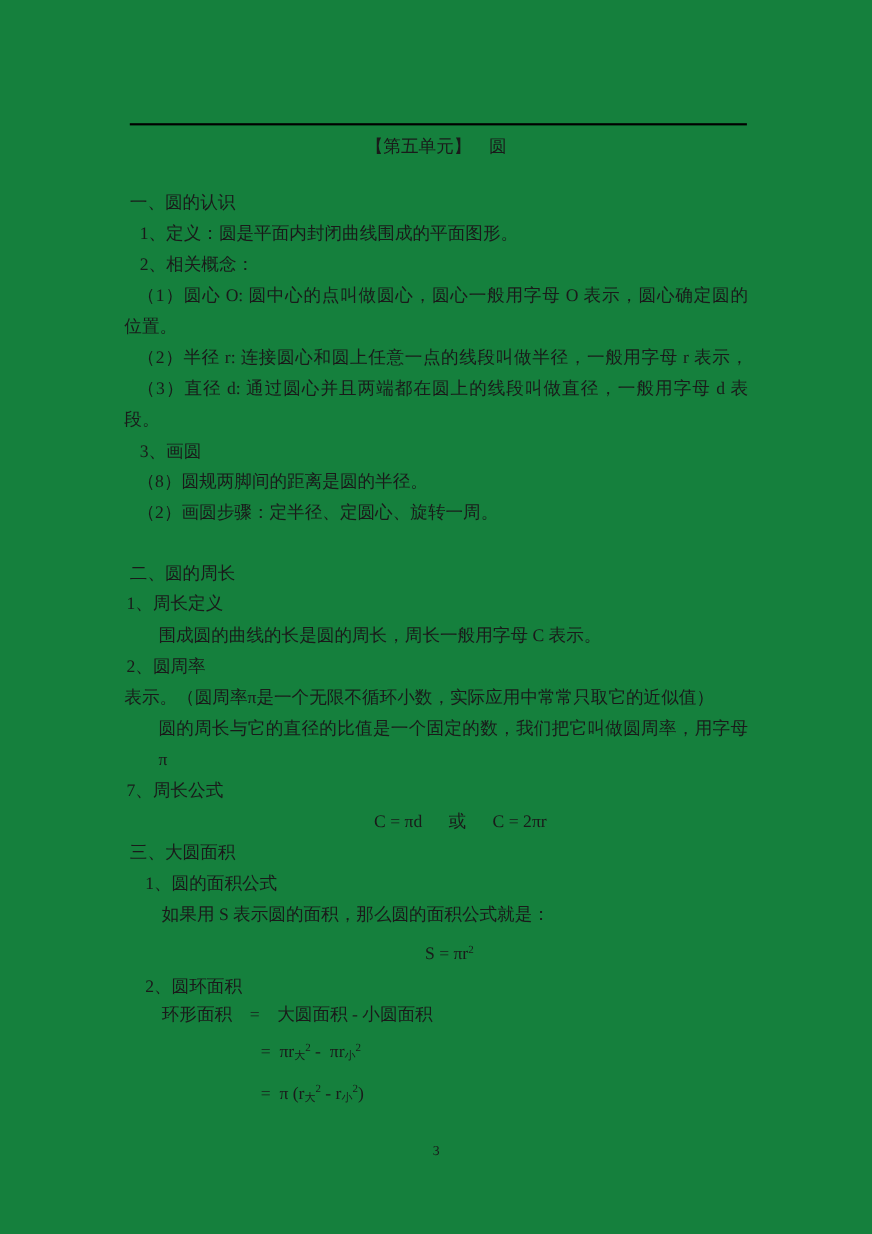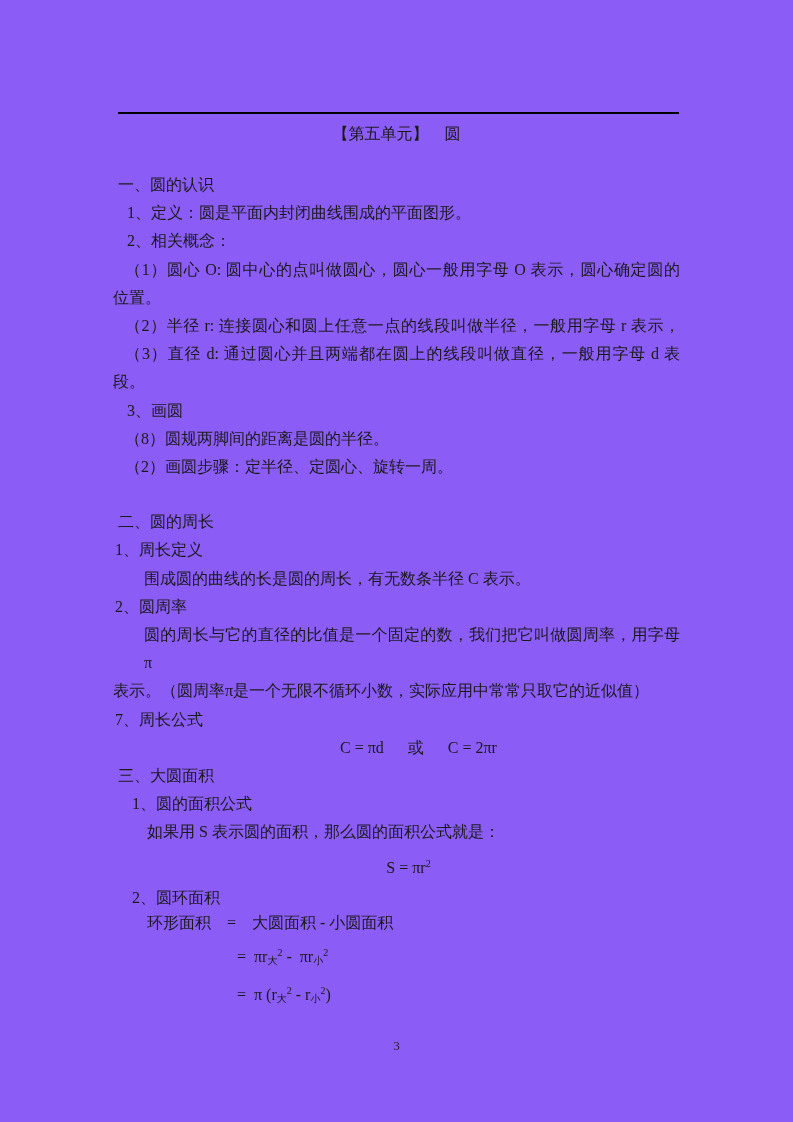--- a/index.html
+++ b/index.html
@@ -1,20 +1,20 @@
 <!DOCTYPE html>
 <html><head>
 <meta charset="utf-8">
 <style>
   html, body { margin: 0; padding: 0; background: #ffffff; }
   .page {
     position: relative;
     width: 793px;
     height: 1122px;
-    background: #8b5cf6;
+    background: #15803d;
     overflow: hidden;
     font-family: "Liberation Serif", "DejaVu Serif", serif;
     color: #1a1a1a;
   }
   .rule {
     position: absolute;
     top: 112px;
     left: 118px;
     width: 561px;
     height: 2px;
@@ -80,24 +80,24 @@
       <div class="line cont">位置。</div>
       <div class="line p1 fill">（2）半径 r: 连接圆心和圆上任意一点的线段叫做半径，一般用字母 r 表示，</div>
       <div class="line p1 fill">（3）直径 d: 通过圆心并且两端都在圆上的线段叫做直径，一般用字母 d 表</div>
       <div class="line cont">段。</div>
       <div class="line n1">3、画圆</div>
       <div class="line p1">（8）圆规两脚间的距离是圆的半径。</div>
       <div class="line p1">（2）画圆步骤：定半径、定圆心、旋转一周。</div>
       <div class="line blank"></div>
       <div class="line sec">二、圆的周长</div>
       <div class="line n2">1、周长定义</div>
-      <div class="line b2">围成圆的曲线的长是圆的周长，有无数条半径 C 表示。</div>
+      <div class="line b2">围成圆的曲线的长是圆的周长，周长一般用字母 C 表示。</div>
       <div class="line n2">2、圆周率</div>
+      <div class="line cont">表示。（圆周率π是一个无限不循环小数，实际应用中常常只取它的近似值）</div>
       <div class="line b2 fill">圆的周长与它的直径的比值是一个固定的数，我们把它叫做圆周率，用字母π</div>
-      <div class="line cont">表示。（圆周率π是一个无限不循环小数，实际应用中常常只取它的近似值）</div>
       <div class="line n2">7、周长公式</div>
       <div class="line ctr-r">C = πd　  或　  C = 2πr</div>
       <div class="line sec">三、大圆面积</div>
       <div class="line n3">1、圆的面积公式</div>
       <div class="line b3">如果用 S 表示圆的面积，那么圆的面积公式就是：</div>
       <div class="line ctr-s f-sq"><span>S = πr</span><span class="sup">2</span></div>
       <div class="line n3">2、圆环面积</div>
       <div class="line b3 b3f">环形面积　=　大圆面积 - 小圆面积</div>
       <div class="line feq"><span>=  πr</span><span class="sub">大</span><span class="sup">2</span><span> -  πr</span><span class="sub">小</span><span class="sup">2</span></div>
       <div class="line feq"><span>=  π (r</span><span class="sub">大</span><span class="sup">2</span><span> - r</span><span class="sub">小</span><span class="sup">2</span><span>)</span></div>

